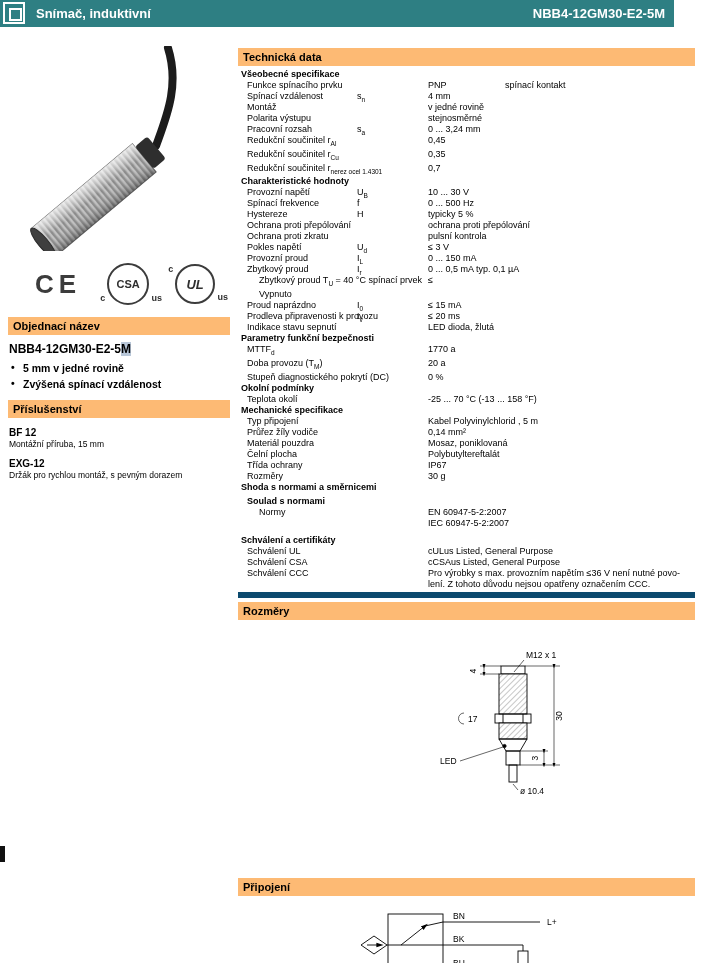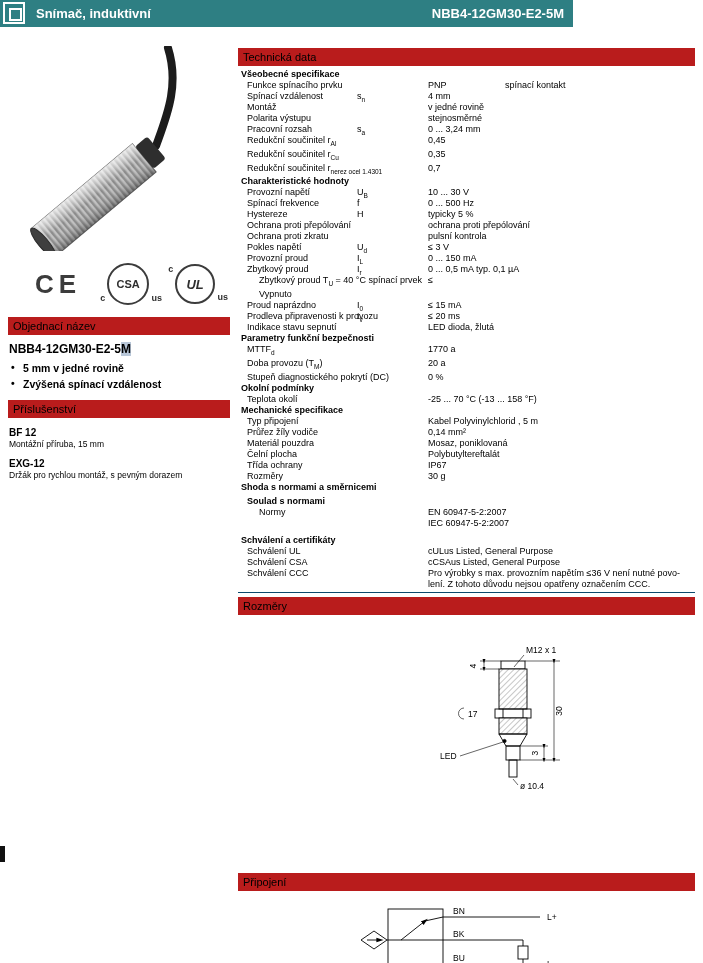--- a/index.html
+++ b/index.html
@@ -2,33 +2,33 @@
 <html><head>
 <meta charset="utf-8">
 <style>
   html,body{margin:0;padding:0;}
   body{
     width:703px;height:963px;position:relative;overflow:hidden;
     background:#fff;color:#000;
     font-family:"Liberation Sans", sans-serif;
   }
   
-  .topbar{position:absolute;top:0;left:0;width:573px;height:27px;background:#2e7f83;}
+  .topbar{position:absolute;top:0;left:0;width:674px;height:27px;background:#2e7f83;}
   .logo{position:absolute;top:2px;left:3px;width:22px;height:22px;background:#2e7f83;
         border:2px solid #fff;box-sizing:border-box;}
   .logo-inner{position:absolute;top:4px;left:4px;width:9px;height:9px;border:2px solid #fff;}
   .topbar-left{position:absolute;left:36px;top:6px;color:#fff;font-weight:bold;font-size:13px;}
   .topbar-right{position:absolute;right:9px;top:6px;color:#fff;font-weight:bold;font-size:13px;}
   .print-mark{position:absolute;left:0;top:846px;width:5px;height:16px;background:#111;}
 
   
   .left-col{position:absolute;left:8px;top:46px;width:222px;}
   .right-col{position:absolute;left:238px;top:48px;width:457px;}
 
-  .gray-bar{background:#b91c1c;font-weight:normal;font-size:11px;padding:3px 5px;line-height:12px;}
+  .gray-bar{background:#fdba74;font-weight:bold;font-size:11px;padding:3px 5px;line-height:12px;}
 
   
   .product-img{height:205px;position:relative;}
   .certs{height:66px;display:flex;align-items:center;gap:26px;padding-left:14px;box-sizing:border-box;}
   .cert-ce{font-size:26px;font-weight:bold;color:#3c3c3c;letter-spacing:5px;margin-left:13px;}
   .cert-circle{border:2px solid #3c3c3c;border-radius:50%;display:flex;align-items:center;
                justify-content:center;position:relative;color:#2f2f2f;}
   .cert-csa{width:38px;height:38px;font-size:11px;font-weight:bold;justify-content:center;}
   .cert-ul{width:36px;height:36px;font-size:13px;font-weight:bold;font-style:italic;}
   .cert-c{position:absolute;left:-9px;bottom:0px;font-size:9px;font-weight:bold;font-style:normal;}
@@ -36,21 +36,21 @@
   .product-name{font-weight:bold;font-size:12px;margin:7px 0 4px 1px;}
   .hl{background:#b9c7d8;}
   .features{margin:6px 0 2px 2px;}
   .feature{font-weight:bold;font-size:10.5px;margin:4px 0;padding-left:13px;position:relative;}
   .feature::before{content:"•";position:absolute;left:1px;top:-1px;}
   .acc-bar{margin-top:10px;}
   .acc-name{font-weight:bold;font-size:10px;margin:9px 0 0 1px;}
   .acc-desc{font-size:8.5px;margin:1px 0 0 1px;}
 
   
-  .tech-table{margin-top:3px;border-bottom:1px solid #0c4a6e;padding-bottom:2px;}
+  .tech-table{margin-top:3px;border-bottom:6px solid #0c4a6e;padding-bottom:2px;}
   .t-row{position:relative;min-height:11px;line-height:11px;font-size:9px;}
   .t-row .lbl{display:inline-block;margin-left:9px;white-space:nowrap;}
   .t-row.sec .lbl{margin-left:3px;font-weight:bold;}
   .t-row.sec2 .lbl{margin-left:9px;font-weight:bold;}
   .t-row.sec2{margin-top:3px;}
   .t-row.ind2 .lbl{margin-left:21px;}
   .t-sym{position:absolute;left:119px;top:0;}
   .t-val{position:absolute;left:190px;top:0;width:266px;}
   .t-val div{white-space:nowrap;line-height:11px;}
   .t-val2{position:absolute;left:267px;top:0;}

